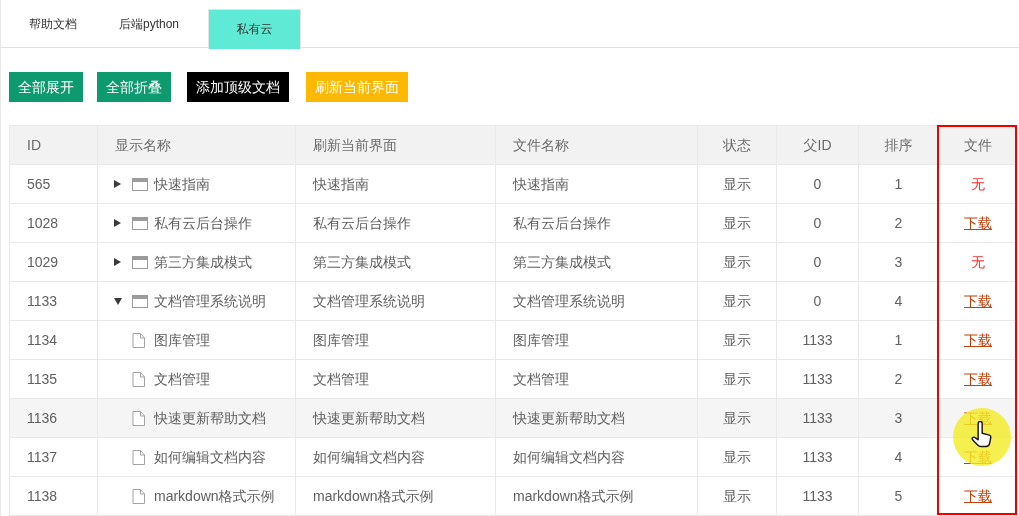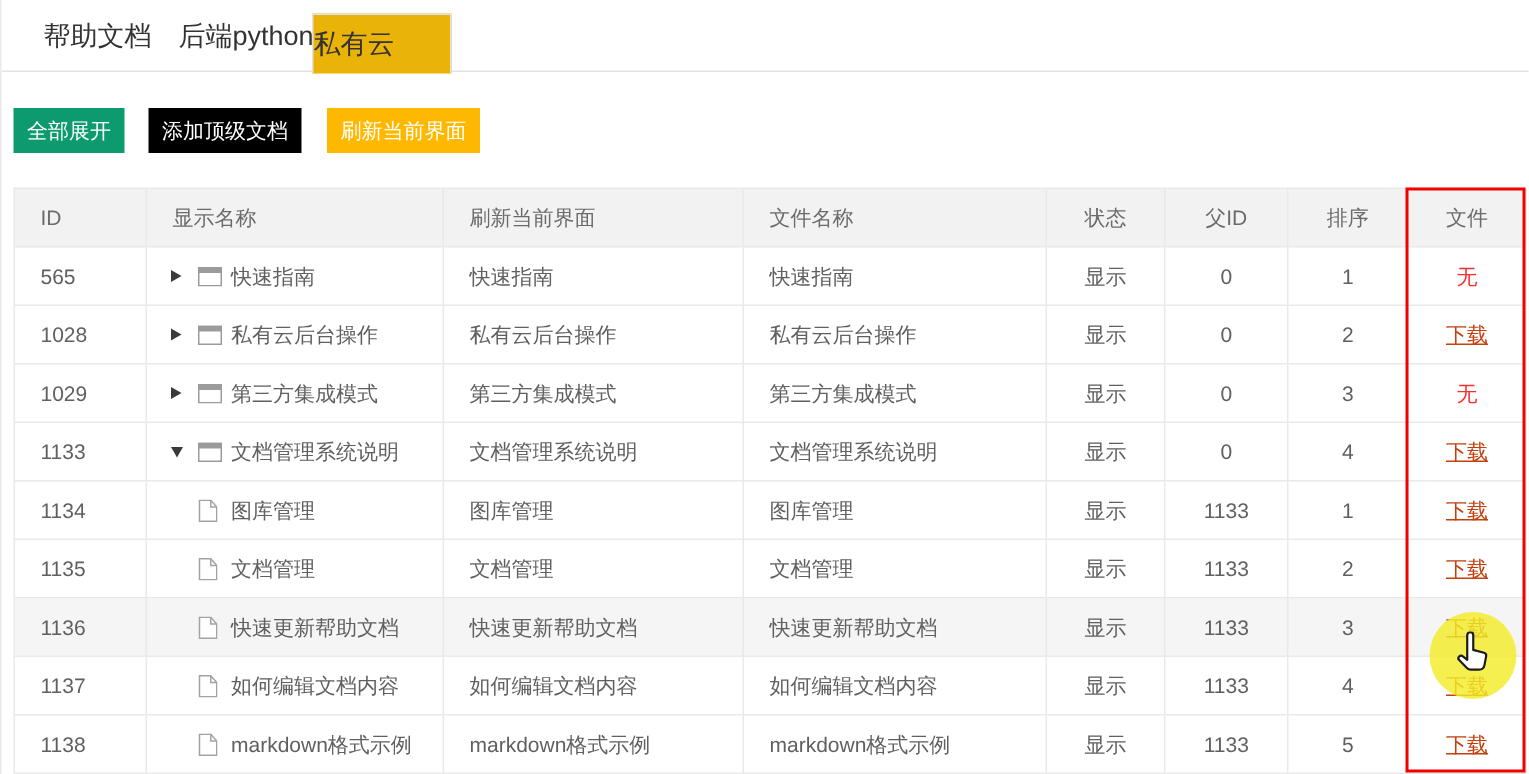--- a/index.html
+++ b/index.html
@@ -3,26 +3,26 @@
 <meta charset="utf-8">
 <style>
   * { margin:0; padding:0; box-sizing:border-box; }
   html,body { width:1019px; height:516px; background:#fff; overflow:hidden;
     font-family:"Liberation Sans","DejaVu Sans",sans-serif; }
   body { position:relative; border-left:1px solid #e8e8e8; }
 
   
   .tabbar { position:absolute; left:0; top:0; width:1019px; height:48px;
     border-bottom:1px solid #e2e2e2; background:#fff; }
-  .tab { position:absolute; top:0; height:48px; line-height:48px; font-size:18px;
+  .tab { position:absolute; top:0; height:48px; line-height:48px; font-size:12px;
     color:#333; cursor:pointer; white-space:nowrap; }
   .tab-help   { left:28px; }
   .tab-python { left:118px; }
   .tab-active { left:207px; top:9px; height:40px; line-height:39px; width:93px;
-    text-align:left; background:#eab308; border:1px solid #e2e2e2; border-bottom:none;
+    text-align:center; background:#5eead4; border:1px solid #e2e2e2; border-bottom:none;
     z-index:2; }
 
   
   .toolbar { position:absolute; left:8px; top:72px; display:flex; gap:14px; }
   .btn { height:30px; line-height:30px; padding:0 9px; border:none; color:#fff;
     font-size:14px; font-family:inherit; cursor:pointer; white-space:nowrap; }
   .btn-green  { background:#0e9a6f; }
   .btn-blue   { background:#000000; margin-left:2px; }
   .btn-orange { background:#ffb800; margin-left:3px; }
 
@@ -64,20 +64,21 @@
 <body>
 
 <div class="tabbar">
   <span class="tab tab-help">帮助文档</span>
   <span class="tab tab-python">后端python</span>
   <span class="tab tab-active">私有云</span>
 </div>
 
 <div class="toolbar">
   <button class="btn btn-green">全部展开</button>
+  <button class="btn btn-green">全部折叠</button>
   <button class="btn btn-blue">添加顶级文档</button>
   <button class="btn btn-orange">刷新当前界面</button>
 </div>
 
 <div class="doc-table">
   <div class="t-row header">
     <div class="t-cell c0 cell-left">ID</div>
     <div class="t-cell c1 cell-left">显示名称</div>
     <div class="t-cell c2 cell-left">刷新当前界面</div>
     <div class="t-cell c3 cell-left">文件名称</div>

